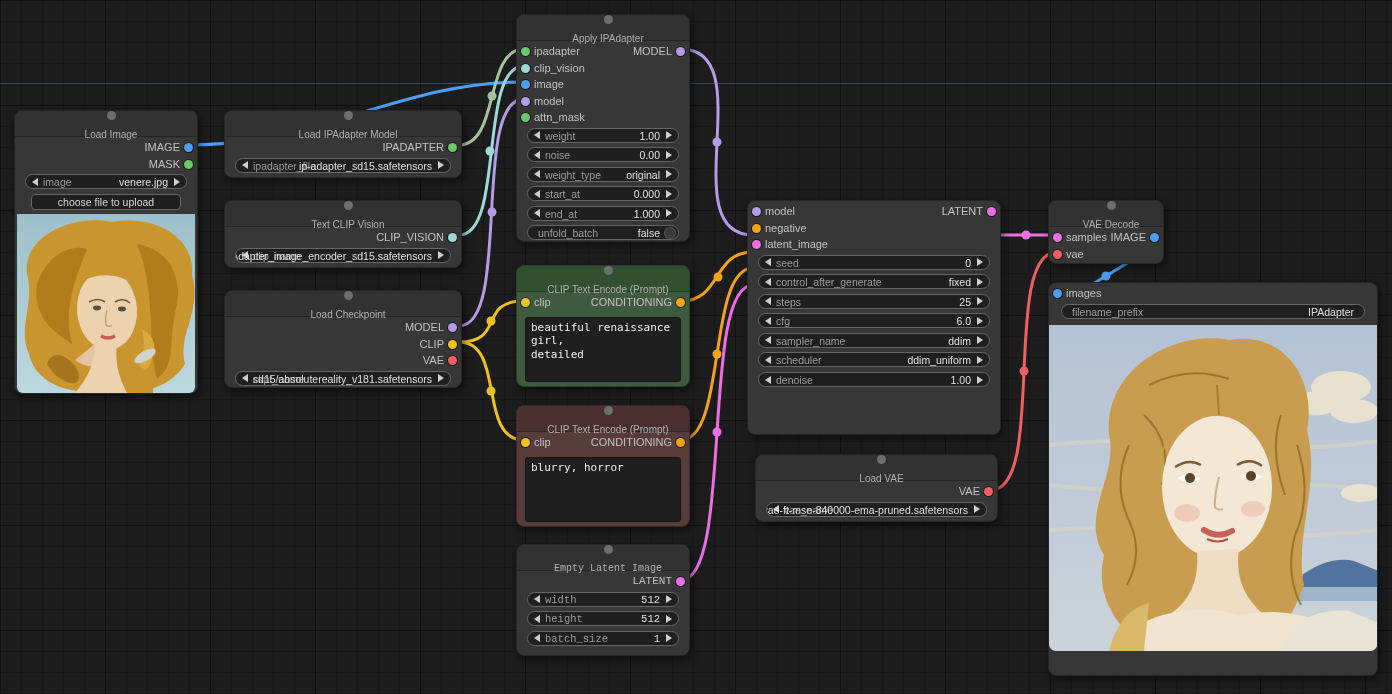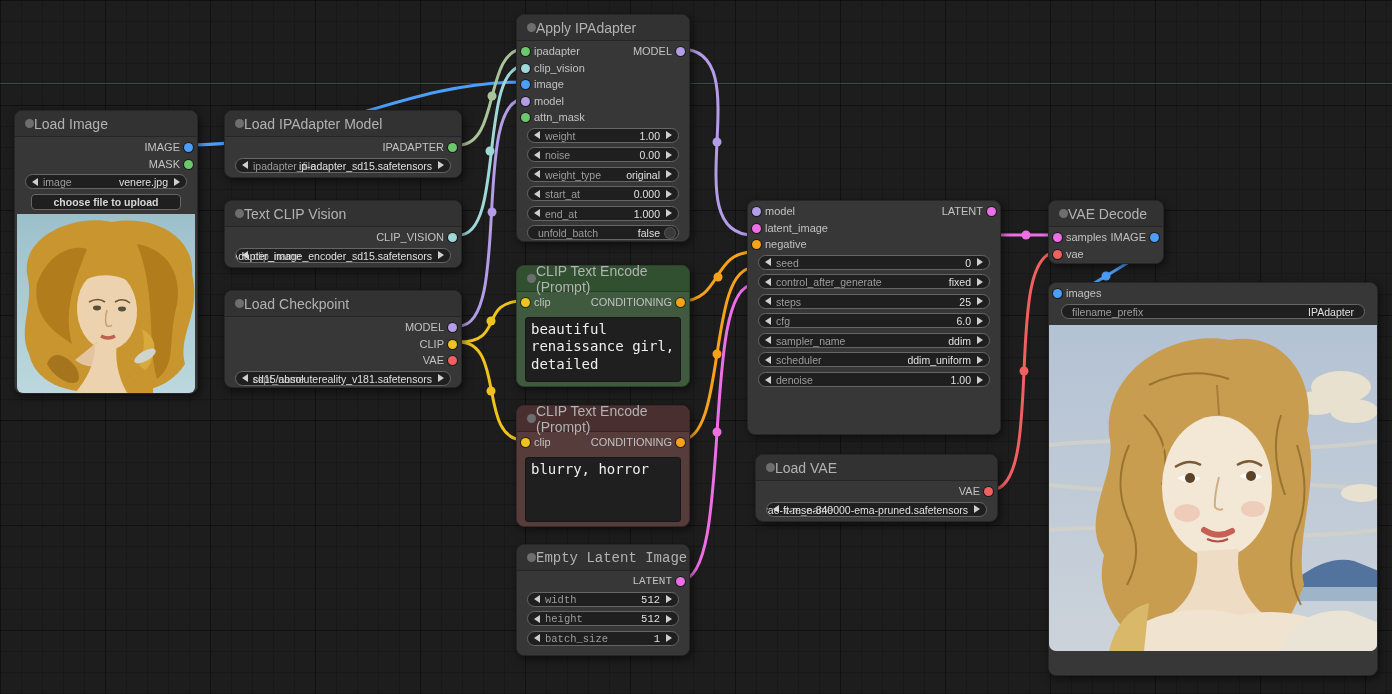--- a/index.html
+++ b/index.html
@@ -13,23 +13,23 @@
       linear-gradient(rgba(0,0,0,0.16) 1px, transparent 1px),
       linear-gradient(90deg, rgba(0,0,0,0.16) 1px, transparent 1px);
     background-size:105px 105px,105px 105px,21px 21px,21px 21px;
     font-family:"Liberation Sans", sans-serif;
   }
   .axis-line { position:absolute; left:0; top:83px; width:100%; height:1px;
     background:rgba(80,120,170,0.5); }
   #wires { position:absolute; left:0; top:0; z-index:1; }
   .node { position:absolute; z-index:2; background:#373737; border:1px solid #262626;
     border-radius:8px; box-shadow:2px 3px 9px rgba(0,0,0,0.55); color:#c6c6c6; }
-  .title { height:26px; display:flex; align-items:center; padding-left:10px;
-    background:#323232; border-radius:7px 7px 0 0; font-size:14px; color:#b2b2b2;
-    border-bottom:1px solid rgba(0,0,0,0.25); }
+  .title { height:26px; display:flex; align-items:center; gap:9px; padding-left:10px;
+    background:#323232; border-radius:7px 7px 0 0; font-size:10px; color:#b2b2b2;
+    border-bottom:1px solid rgba(0,0,0,0.25);flex-direction:column; }
   .tdot { width:9px; height:9px; border-radius:50%; background:#6e6e6e; flex:0 0 auto; }
   .body { padding-top:2px; }
   .row { position:relative; height:16.5px; display:flex; align-items:center; }
   .dot { position:absolute; width:9px; height:9px; border-radius:50%; top:4px;
     box-shadow:0 0 0 1px rgba(0,0,0,0.5); }
   .dot.in { left:4px; } .dot.out { right:4px; }
   .in-lab { margin-left:17px; font-size:11px; color:#c2c2c2; white-space:nowrap; }
   .out-lab { margin-left:auto; margin-right:17px; font-size:11px; color:#c2c2c2; white-space:nowrap; }
   .wid { position:relative; height:15px; margin:2px 10px 4.6px; background:#1f1f1f;
     border:1px solid #666; border-radius:8px; font-size:10.5px; overflow:hidden; }
@@ -37,24 +37,24 @@
     border-top:4px solid transparent; border-bottom:4px solid transparent; border-right:6px solid #cfcfcf; }
   .arrR { position:absolute; right:6px; top:50%; transform:translateY(-50%); width:0; height:0;
     border-top:4px solid transparent; border-bottom:4px solid transparent; border-left:6px solid #cfcfcf; }
   .wlab { position:absolute; left:17px; top:1px; color:#9d9d9d; white-space:nowrap; }
   .wval { position:absolute; right:18px; top:1px; color:#e0e0e0; white-space:nowrap; }
   .wval.noarr { right:10px; } .wlab.noarr { left:10px; }
   .knob { position:absolute; right:3px; top:2px; width:10px; height:10px; border-radius:50%;
     background:#3a3a3a; box-shadow:0 0 0 1px #555; }
   .upbtn { height:16px; margin:2px 16px 4px; background:#1f1f1f; border:1px solid #666;
     border-radius:4px; font-size:10.5px; color:#d6d6d6; display:flex;
-    align-items:center; justify-content:center;font-weight:bold; }
+    align-items:center; justify-content:center; }
   .prompt { margin:6px 8px; height:65px; background:#1f1f1f; border:1px solid #171717;
     border-radius:3px; padding:3px 5px; font-family:"DejaVu Sans Mono", monospace;
-    font-size:14px; color:#eee; white-space:pre-wrap; line-height:1.25; }
+    font-size:11px; color:#eee; white-space:pre-wrap; line-height:1.25; }
   .node.green { background:#3f5a3e; border-color:#2c402b; }
   .node.green .title { background:#30502f; }
   .node.red { background:#573c3c; border-color:#3c2828; }
   .node.red .title { background:#492f2f; }
   .imgwrap { overflow:hidden; border-radius:0 0 7px 7px; line-height:0; }
   .thumbwrap { margin:4px 2px 0; overflow:hidden; line-height:0; border-radius:0 0 6px 6px;}
 </style>
 </head>
 <body>
 
@@ -342,26 +342,26 @@
 
   <div class="node" style="left:747px;top:200px;width:254px;height:235px;">
     <div class="body">
       <div class="row">
         <span class="dot in" style="background: rgb(179, 156, 232);"></span>
         <span class="in-lab">model</span>
         <span class="out-lab">LATENT</span>
         <span class="dot out" style="background: rgb(238, 110, 230);"></span>
       </div>
       <div class="row">
+          <span class="dot in" style="background: rgb(247, 162, 27);"></span>
+          <span class="in-lab">negative</span>
+        </div>
+      <div class="row">
           <span class="dot in" style="background: rgb(238, 110, 230);"></span>
           <span class="in-lab">latent_image</span>
-        </div>
-      <div class="row">
-          <span class="dot in" style="background: rgb(247, 162, 27);"></span>
-          <span class="in-lab">negative</span>
         </div>
       <div class="wid">
           <span class="arrL"></span>
           <span class="wlab">seed</span>
           <span class="wval">0</span>
           <span class="arrR"></span>
         </div>
       <div class="wid">
           <span class="arrL"></span>
           <span class="wlab">control_after_generate</span>

